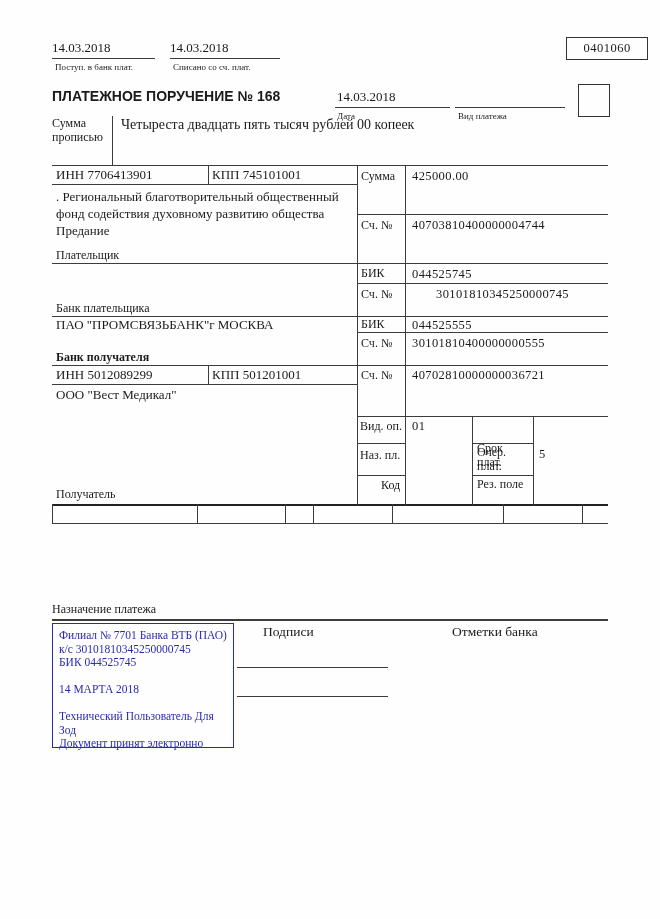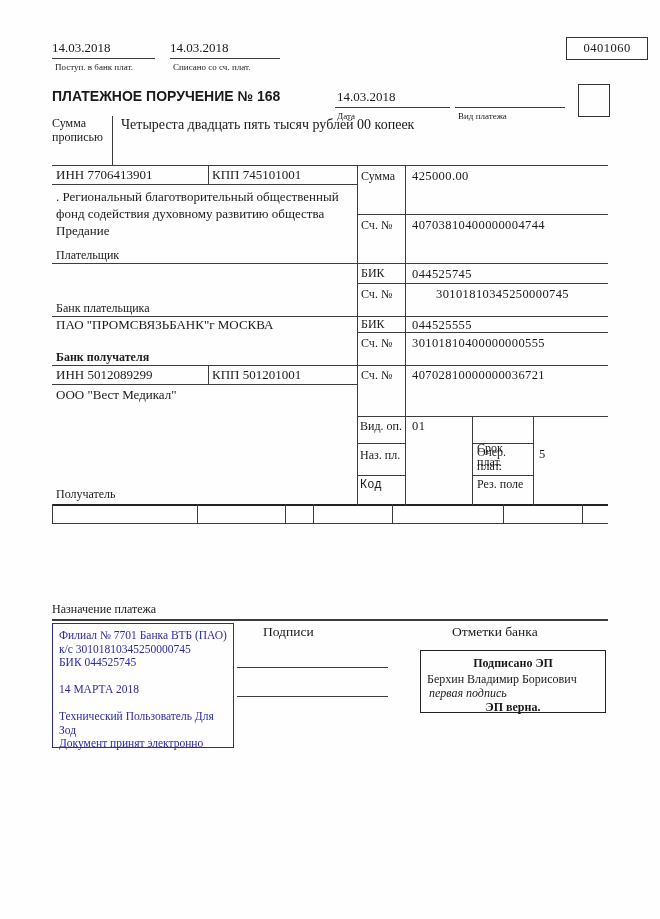--- a/index.html
+++ b/index.html
@@ -115,21 +115,21 @@
   <div class="abs num" style="left:412px;top:368px;">40702810000000036721</div>
   <div class="abs t" style="left:56px;top:388px;">ООО "Вест Медикал"</div>
   <div class="abs sec" style="left:56px;top:488px;">Получатель</div>
 
   <div class="abs lbl" style="left:360px;top:420px;">Вид. оп.</div>
   <div class="abs num" style="left:412px;top:419px;">01</div>
   <div class="abs lbl wrap" style="left:477px;top:442px;width:52px;">Срок плат.</div>
   <div class="abs lbl" style="left:360px;top:449px;">Наз. пл.</div>
   <div class="abs lbl wrap" style="left:477px;top:446px;width:52px;">Очер. плат.</div>
   <div class="abs num" style="left:539px;top:447px;">5</div>
-  <div class="abs lbl" style="left:360px;top:479px;font-family:Liberation Mono, monospace;">Код</div>
+  <div class="abs lbl" style="left:381px;top:479px;">Код</div>
   <div class="abs lbl" style="left:477px;top:478px;">Рез. поле</div>
 
   <div class="abs sec" style="left:52px;top:603px;">Назначение платежа</div>
   <div class="hl" style="left:52px;top:619px;width:556px;height:1.5px;"></div>
 
   <div class="abs" style="left:263px;top:624px;font-size:13.5px;">Подписи</div>
   <div class="abs" style="left:452px;top:624px;font-size:13.5px;">Отметки банка</div>
 
   <div class="stamp-box" style="left:52px;top:623px;width:168px;height:113px;">Филиал № 7701 Банка ВТБ (ПАО)
 к/с 30101810345250000745
@@ -137,20 +137,14 @@
 
 14 МАРТА 2018
 
 Технический Пользователь Для
 Зод
 Документ принят электронно</div>
 
   <div class="hl" style="left:237px;top:667px;width:151px;"></div>
   <div class="hl" style="left:237px;top:696px;width:151px;"></div>
 
-  <div class="ep-box" style="left:420px;top:650px;width:184px;height:61px;">
-    <div class="ep-title" style="top:5px;">Подписано ЭП</div>
-    <div class="abs" style="left:6px;top:22px;">Берхин Владимир Борисович</div>
-    <div class="abs it" style="left:8px;top:36px;">первая подпись</div>
-    <div class="ep-center" style="top:49px;">ЭП верна.</div>
-  </div>
 
 </div>
 
 </body></html>

